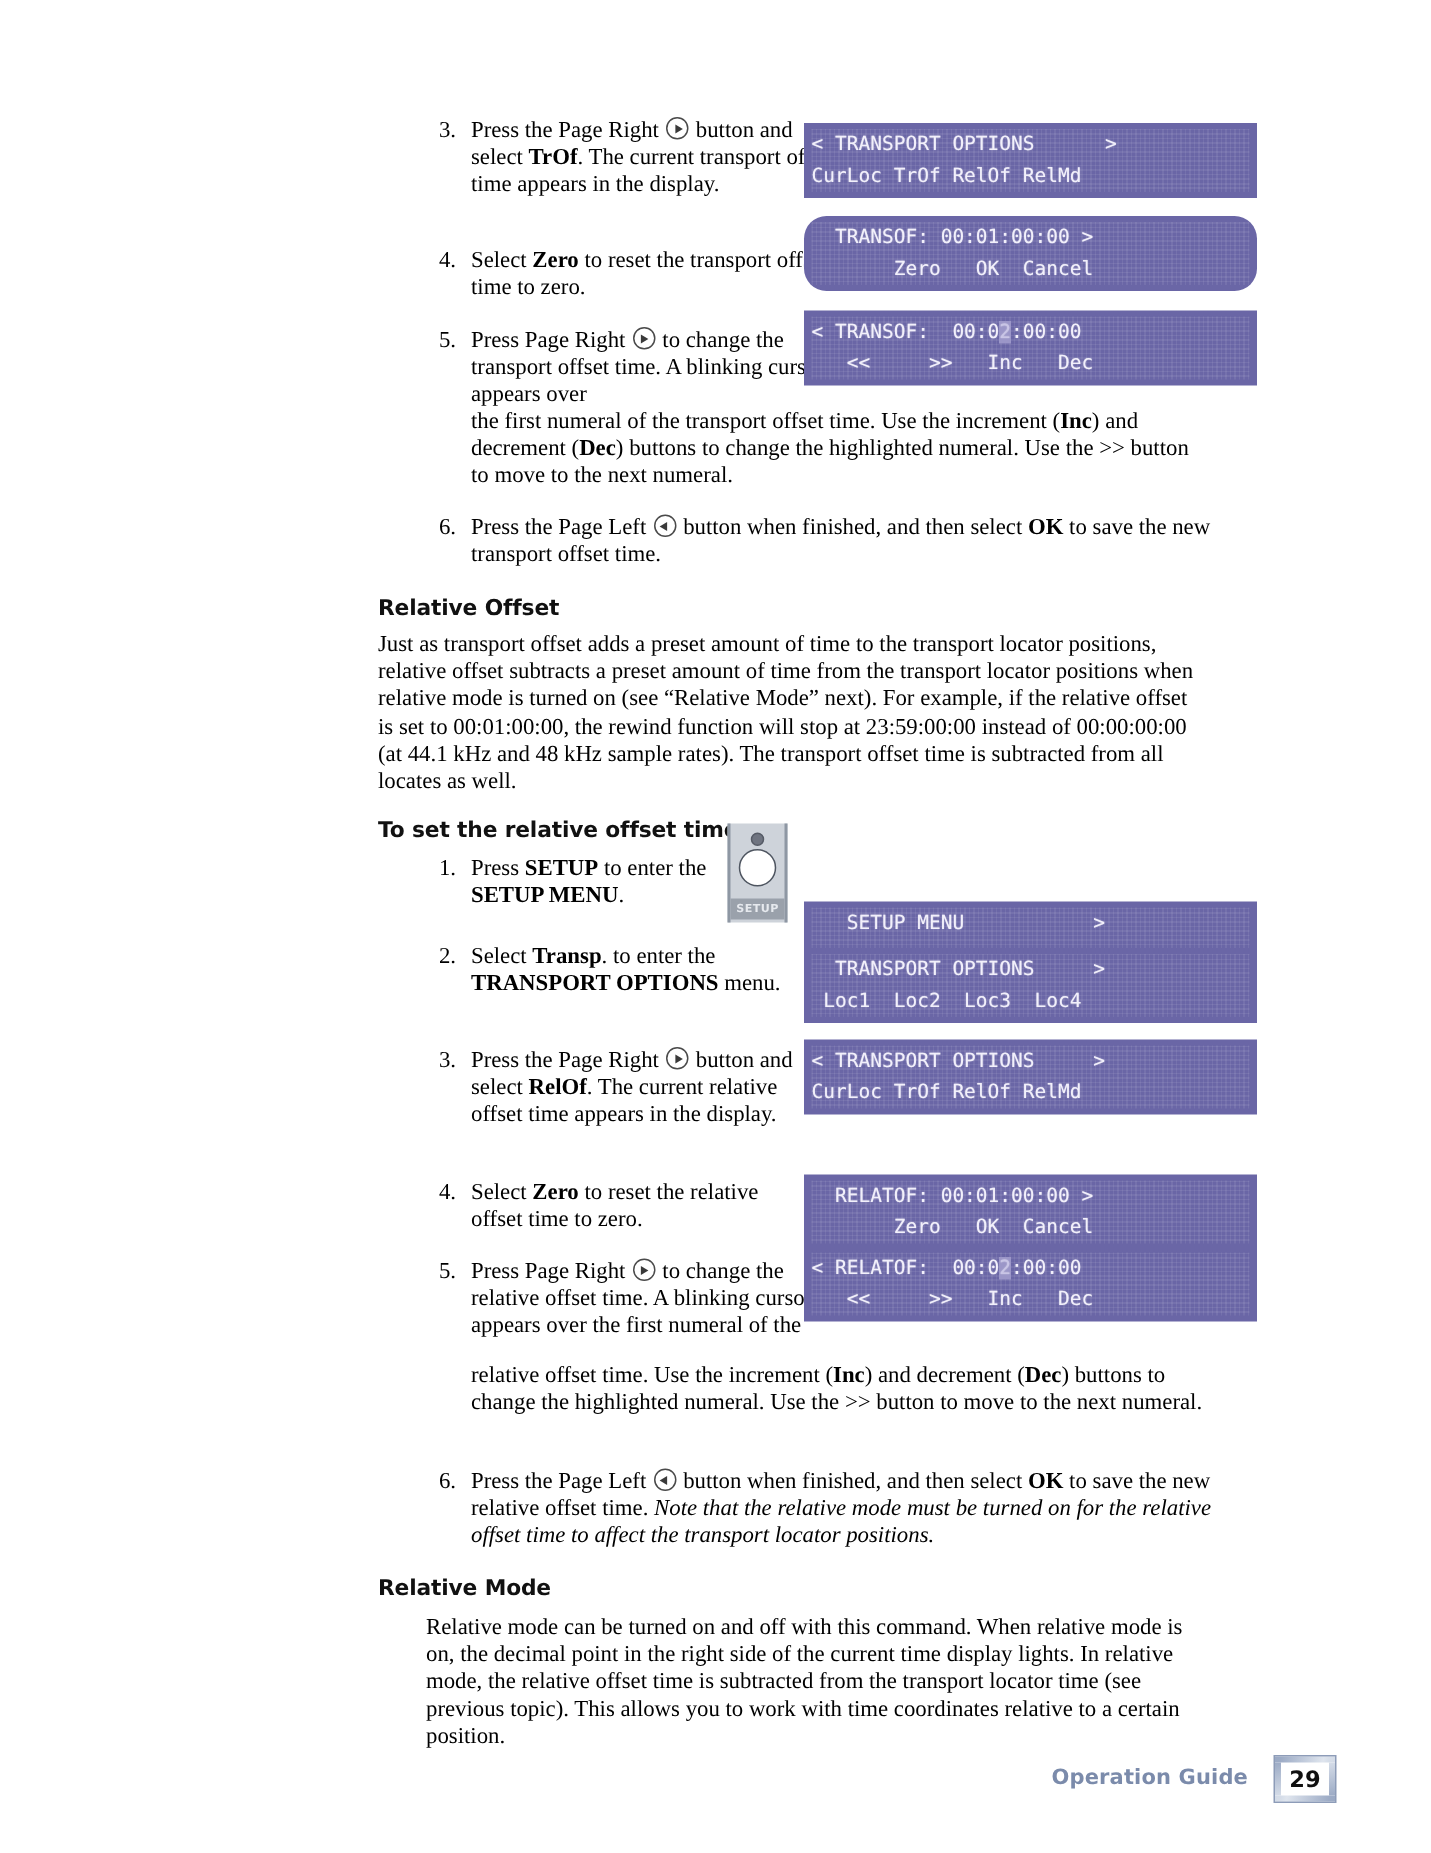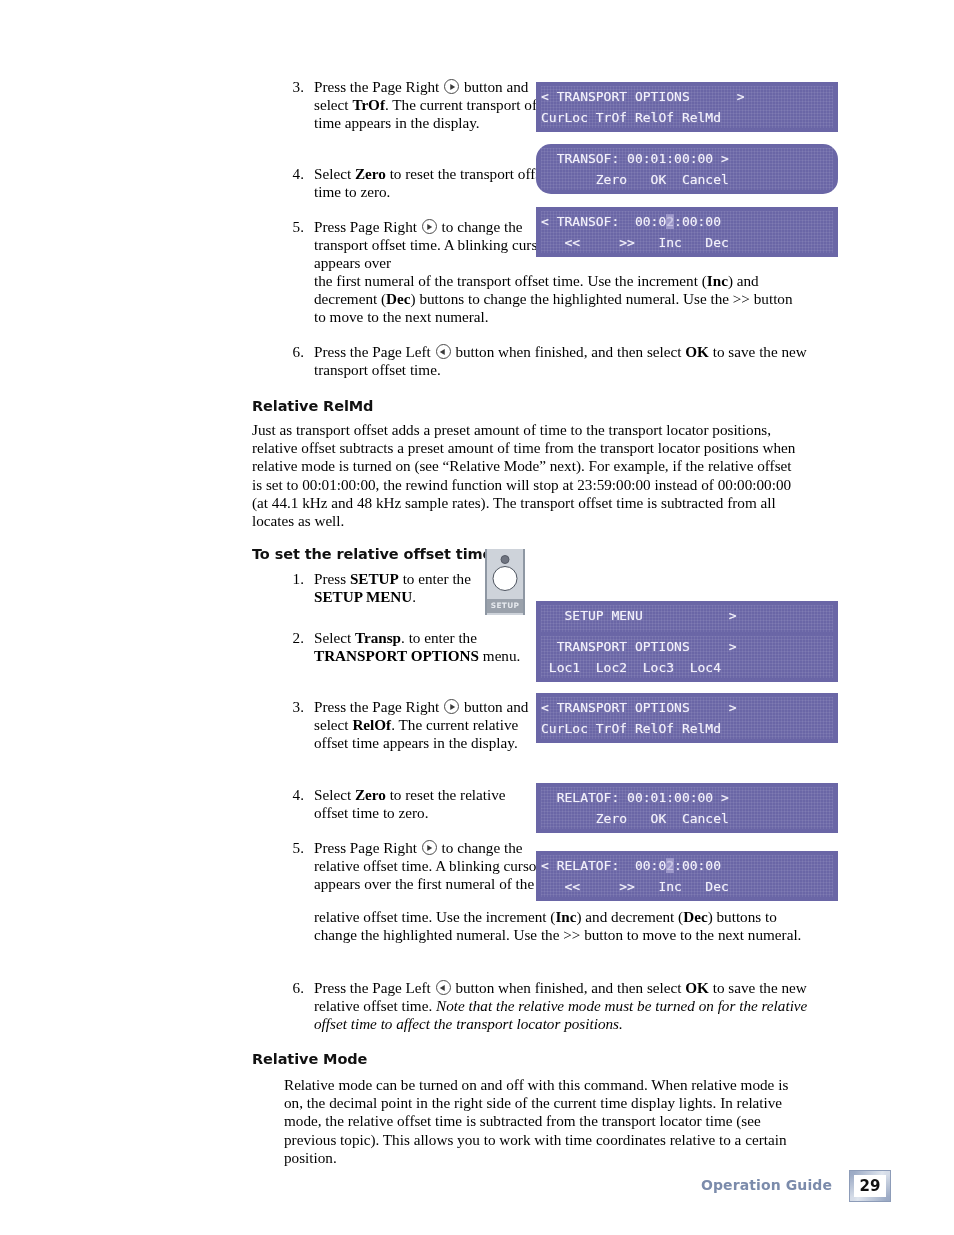--- a/index.html
+++ b/index.html
@@ -269,21 +269,21 @@
     </div>
   </div>
 
   <div class="lcd" style="left:536px;top:207px;">
     <div class="lcd-inner">
       <div class="lcd-line">&lt; TRANSOF:  00:0<span class="hl">2</span>:00:00</div>
       <div class="lcd-line">   &lt;&lt;     &gt;&gt;   Inc   Dec</div>
     </div>
   </div>
 
-  <h3 class="h-sub" style="position:absolute;left:252px;top:398px;">Relative RelMd</h3>
+  <h3 class="h-sub" style="position:absolute;left:252px;top:398px;">Relative Offset</h3>
   <div class="para" style="position:absolute;left:252px;top:421px;width:552px;">Just as transport offset adds a preset amount of time to the transport locator positions, relative offset subtracts a preset amount of time from the transport locator positions when relative mode is turned on (see “Relative Mode” next). For example, if the relative offset is set to 00:01:00:00, the rewind function will stop at 23:59:00:00 instead of 00:00:00:00 (at 44.1 kHz and 48 kHz sample rates). The transport offset time is subtracted from all locates as well.</div>
 
   <h3 class="h-sub" style="position:absolute;left:252px;top:546px;">To set the relative offset time:</h3>
 
   <div class="setup-btn" style="left:485px;top:549px;">
     <div class="setup-led"></div>
     <div class="setup-knob"></div>
     <div class="setup-label">SETUP</div>
   </div>
 
@@ -339,21 +339,21 @@
     </div>
   </div>
 
   <div class="lcd" style="left:536px;top:783px;">
     <div class="lcd-inner">
       <div class="lcd-line">  RELATOF: 00:01:00:00 &gt;</div>
       <div class="lcd-line">       Zero   OK  Cancel</div>
     </div>
   </div>
 
-  <div class="lcd" style="left:536px;top:851px;">
+  <div class="lcd" style="left:536px;top:831px;">
     <div class="lcd-inner">
       <div class="lcd-line">&lt; RELATOF:  00:0<span class="hl">2</span>:00:00</div>
       <div class="lcd-line">   &lt;&lt;     &gt;&gt;   Inc   Dec</div>
     </div>
   </div>
 
   <h3 class="h-sub" style="position:absolute;left:252px;top:1051px;">Relative Mode</h3>
   <div class="para" style="position:absolute;left:284px;top:1076px;width:525px;">Relative mode can be turned on and off with this command. When relative mode is on, the decimal point in the right side of the current time display lights. In relative mode, the relative offset time is subtracted from the transport locator time (see previous topic). This allows you to work with time coordinates relative to a certain position.</div>
 
   <div class="footer">

